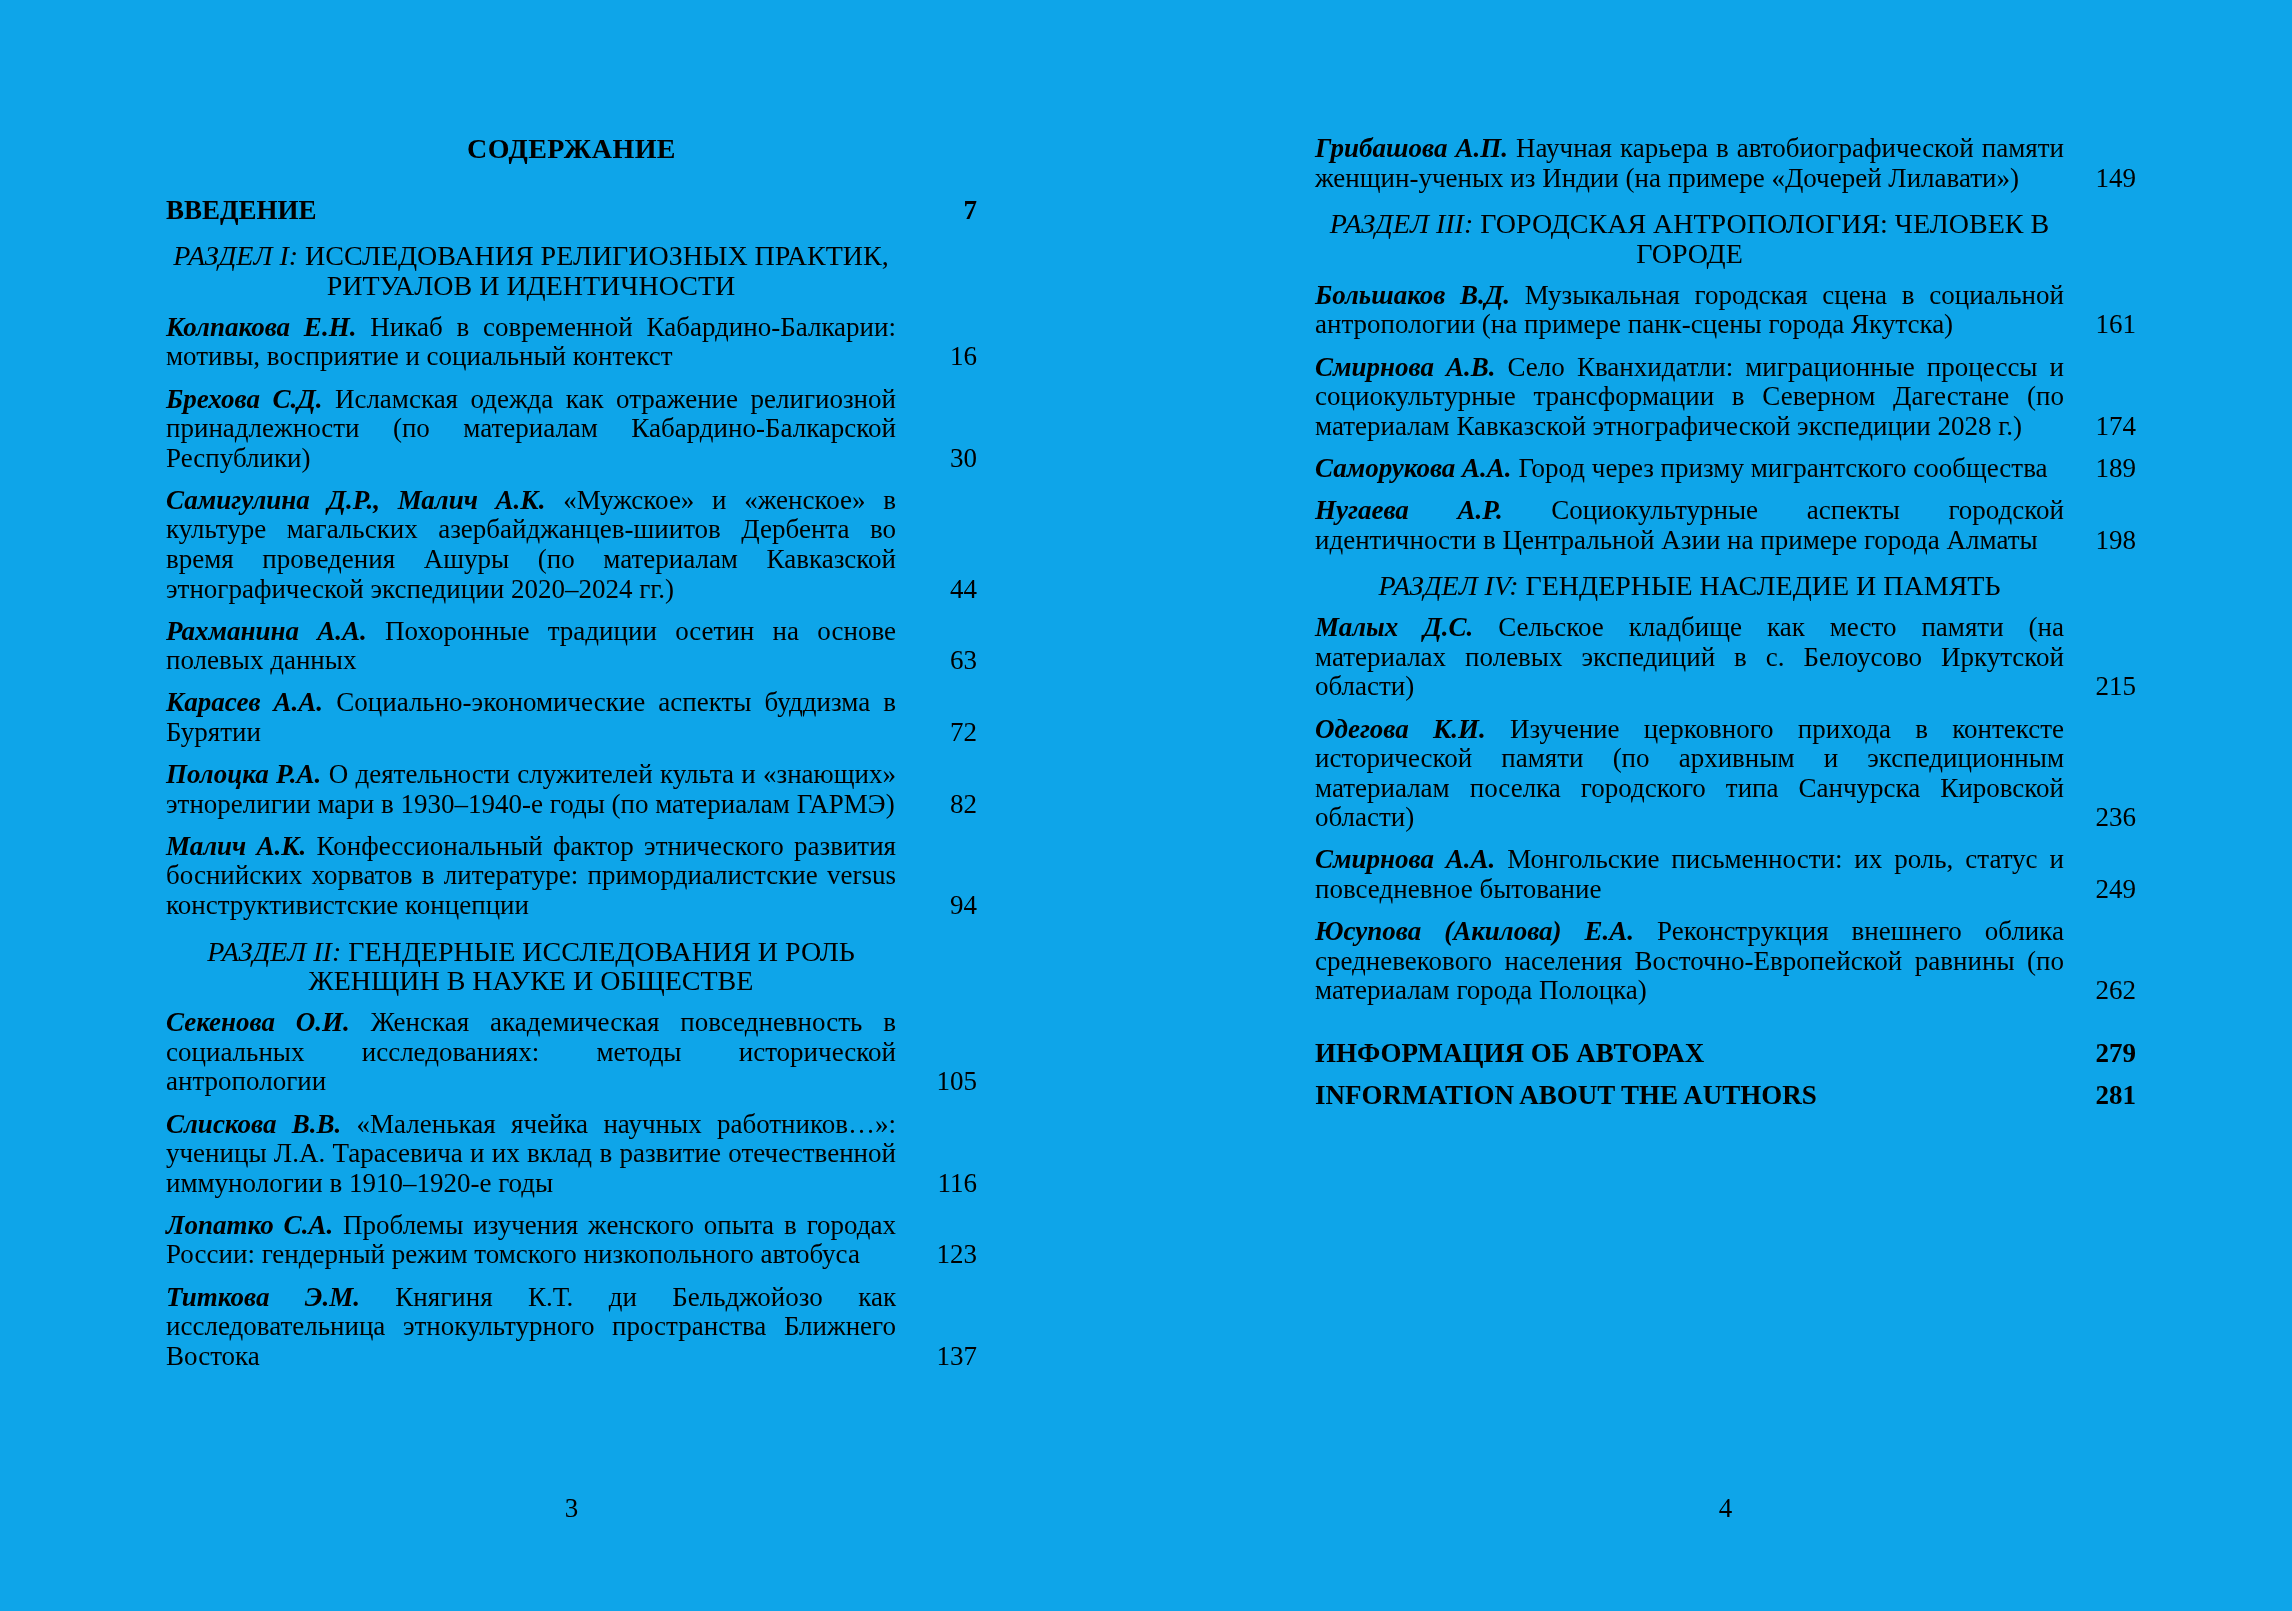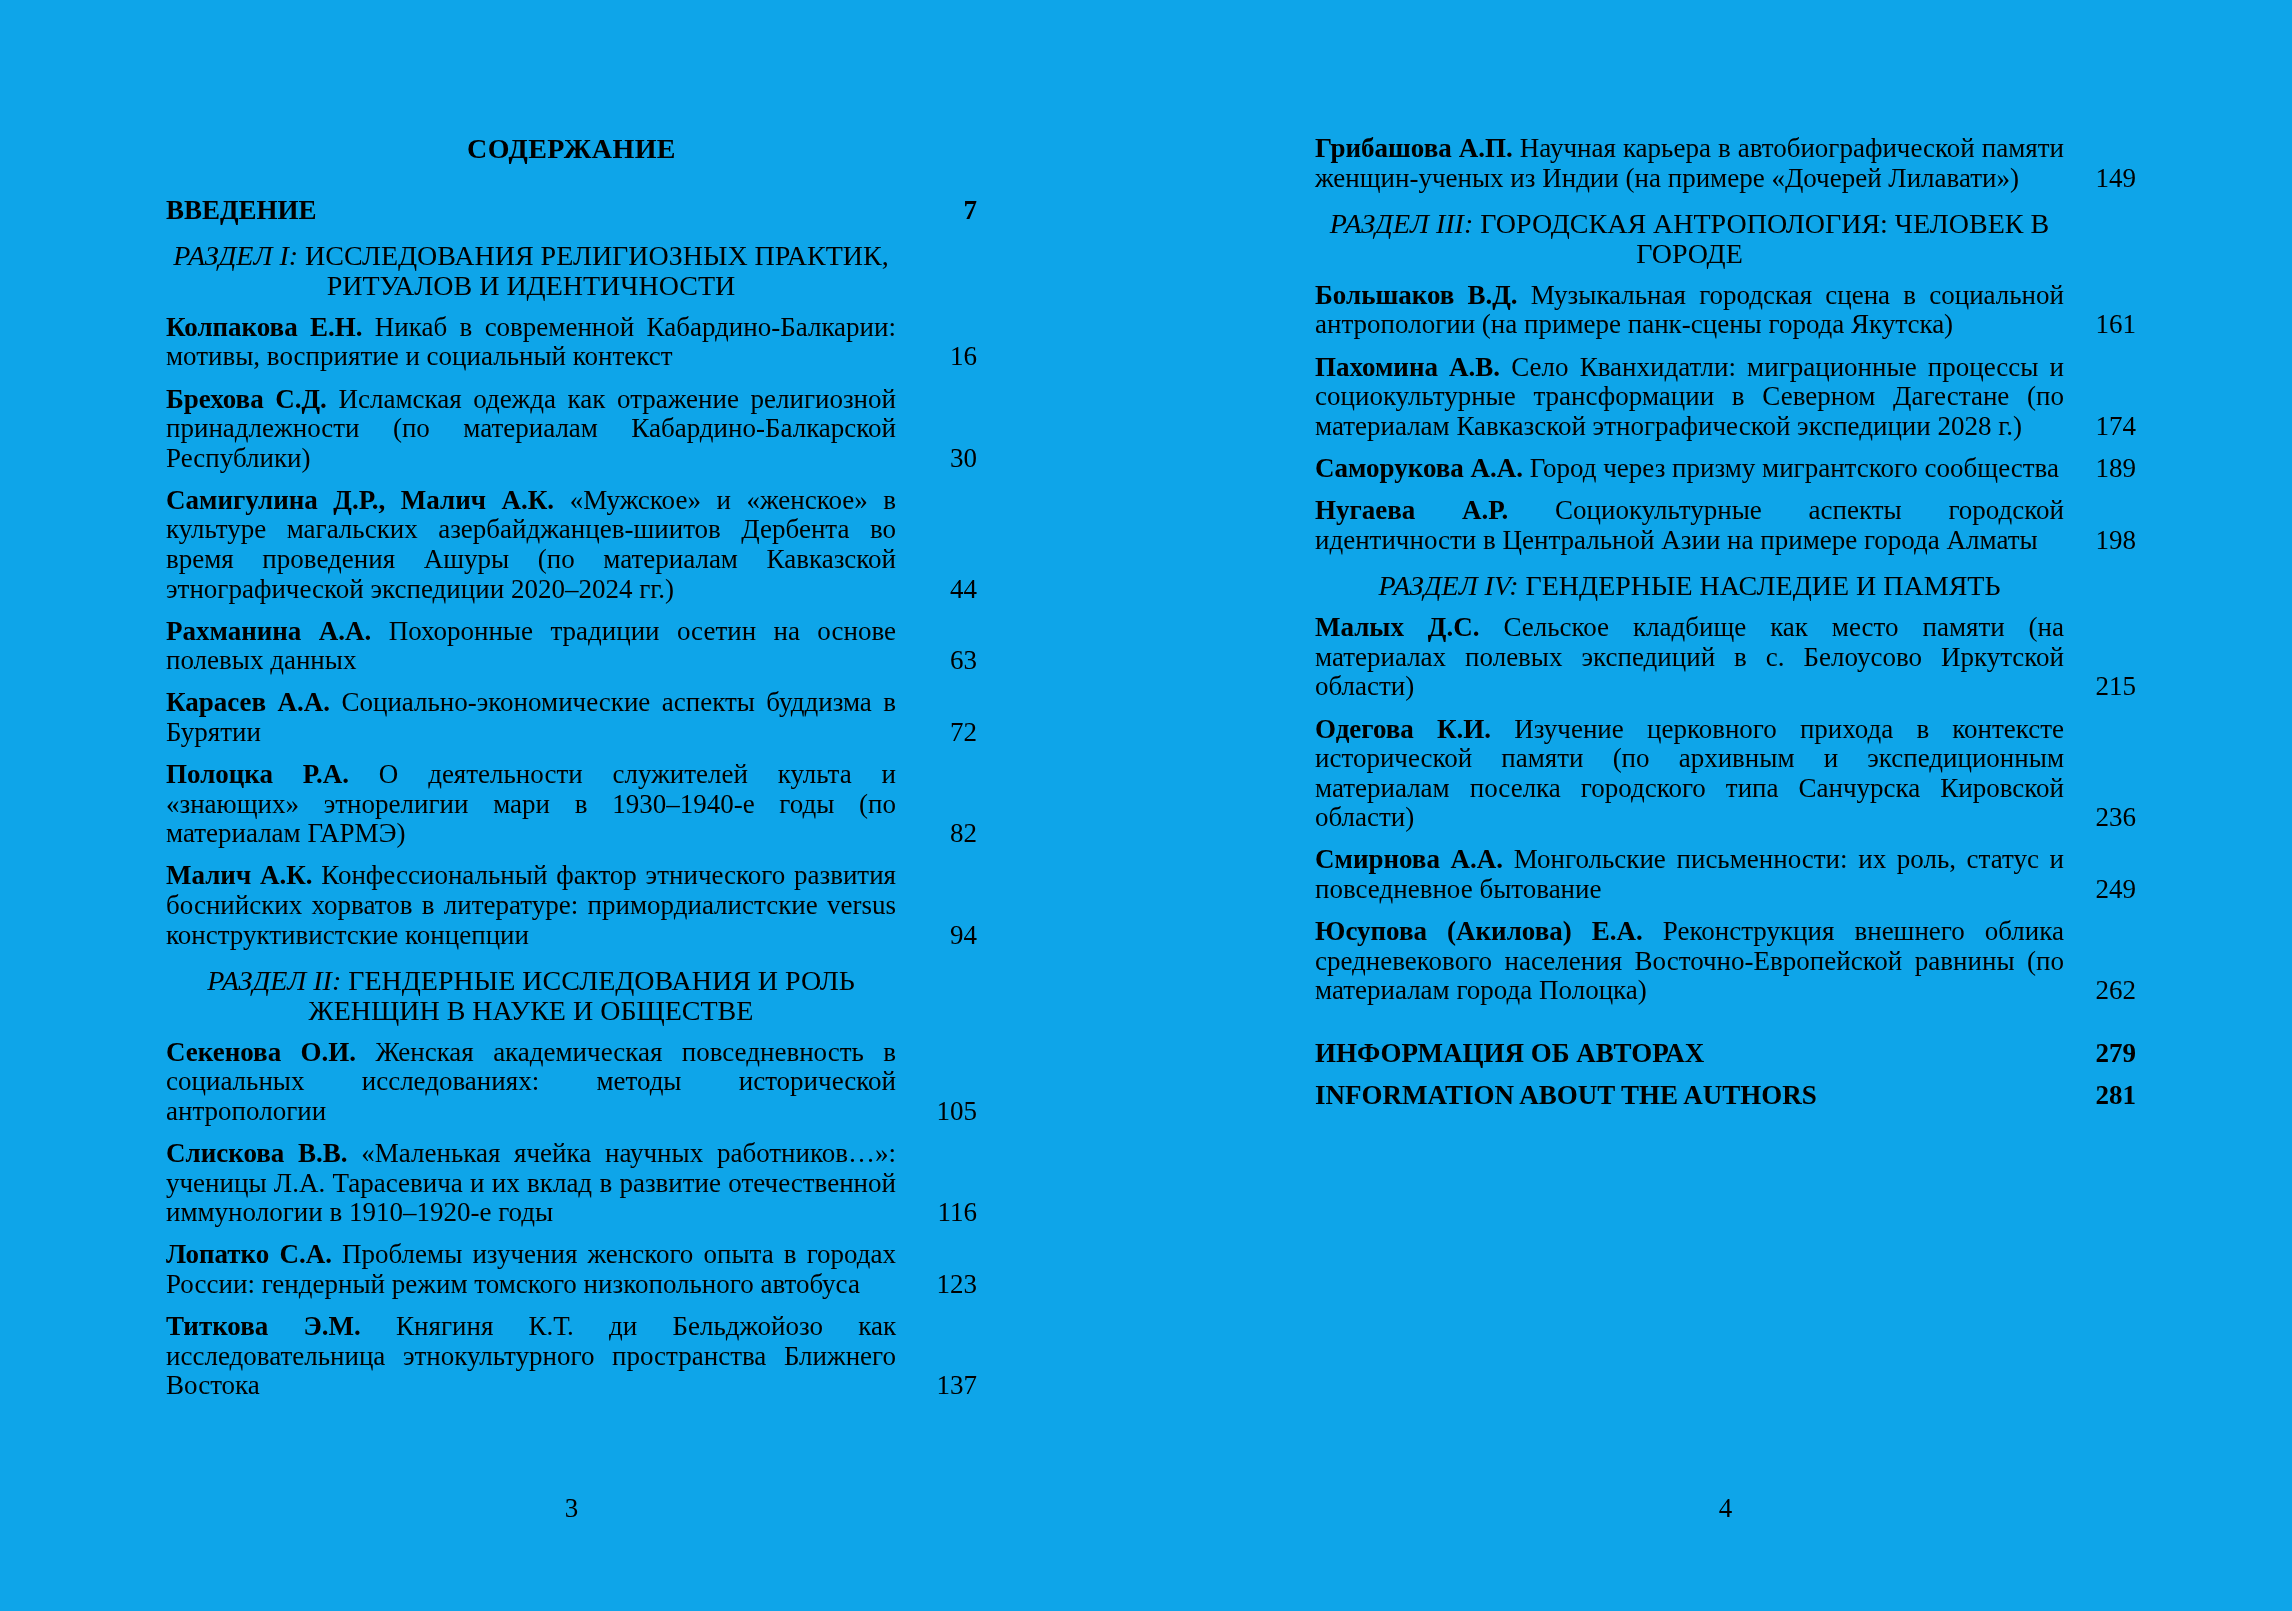--- a/index.html
+++ b/index.html
@@ -42,20 +42,21 @@
   .entry .num {
     position: absolute;
     right: 0;
     bottom: 0;
     text-align: right;
   }
   .entry.bold { font-weight: bold; }
   .entry.gap-top { margin-top: 33px; }
   .author {
     font-weight: bold;
+    font-style: italic;
   }
   .section {
     font-weight: normal;
     font-size: 28px;
     text-align: center;
     padding-right: 81px;
     margin: 16px 0 12.5px 0;
   }
   .col-right .section { padding-right: 72px; }
   .sec-label { font-style: italic; }
@@ -173,21 +174,21 @@
       <span>ГОРОДСКАЯ АНТРОПОЛОГИЯ: ЧЕЛОВЕК В ГОРОДЕ</span>
     </div>
 
     <div class="entry">
       <span class="author">Большаков В.Д.</span>
       <span>Музыкальная городская сцена в социальной антропологии (на примере панк-сцены города Якутска)</span>
       <span class="num">161</span>
     </div>
 
     <div class="entry">
-      <span class="author">Пахомина А.В.</span>
+      <span class="author">Смирнова А.В.</span>
       <span>Село Кванхидатли: миграционные процессы и социокультурные трансформации в Северном Дагестане (по материалам Кавказской этнографической экспедиции 2028 г.)</span>
       <span class="num">174</span>
     </div>
 
     <div class="entry">
       <span class="author">Саморукова А.А.</span>
       <span>Город через призму мигрантского сообщества</span>
       <span class="num">189</span>
     </div>
 

